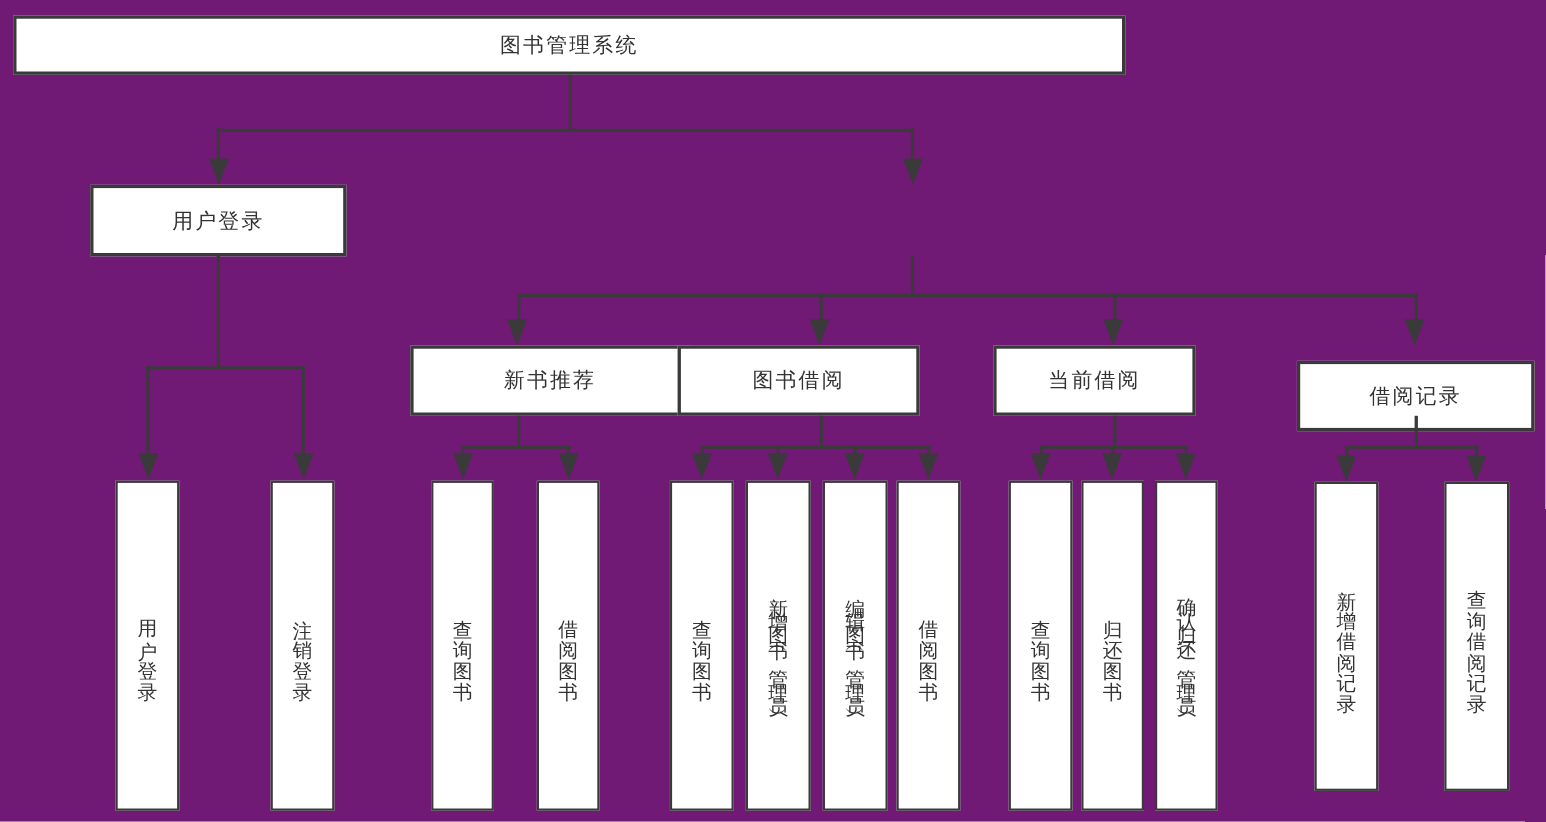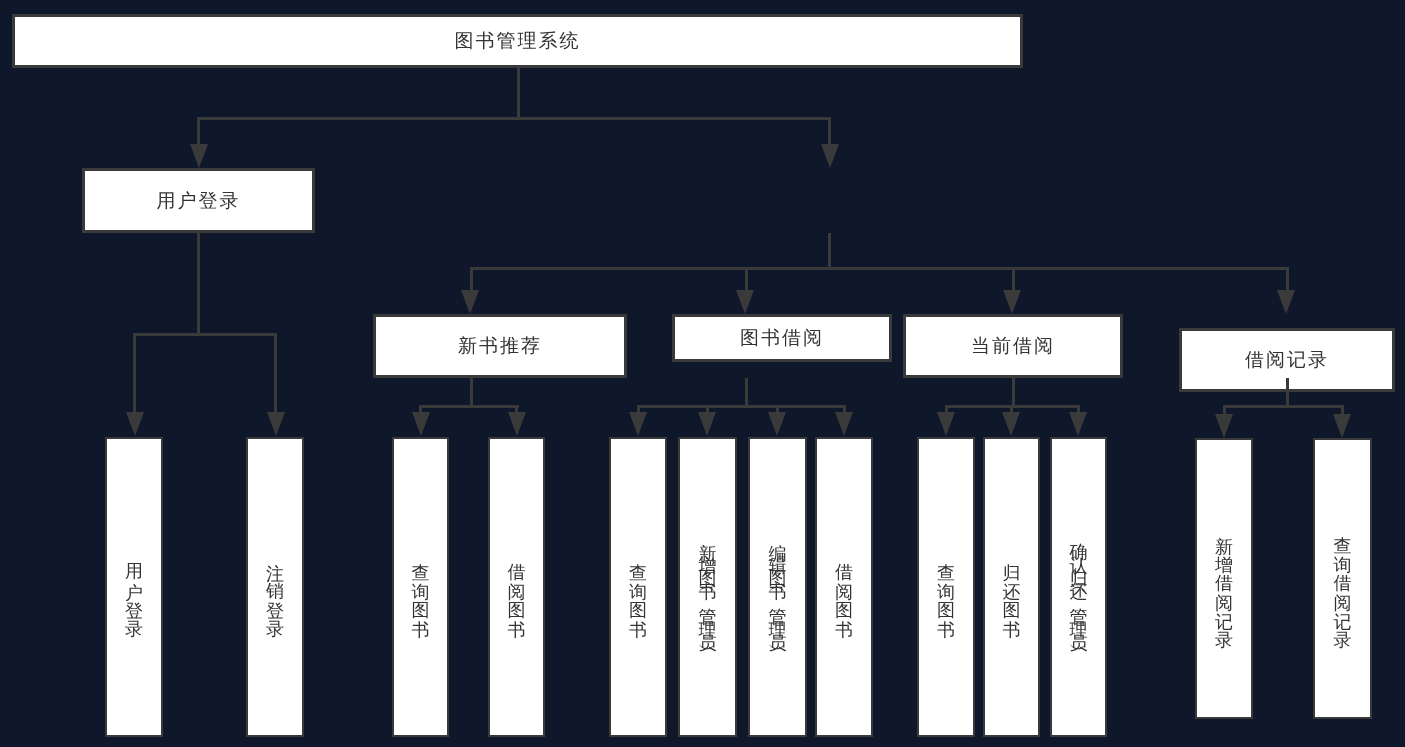--- a/index.html
+++ b/index.html
@@ -1,19 +1,19 @@
 <!DOCTYPE html>
 <html><head>
 <meta charset="utf-8">
 <style>
   html,body{margin:0;padding:0;background:#ffffff;}
   #stage{
     position:relative;
     width:1405px;height:747px;
-    background:#0f172a;
+    background:#701a75;
     font-family:Liberation Sans, sans-serif;
     overflow:hidden;
   }
   .box{
     position:absolute;
     box-sizing:border-box;
     border:3px solid #3a3a3a;
     background:#ffffff;
     display:flex;align-items:center;justify-content:center;
     color:#333333;
@@ -88,24 +88,24 @@
   <div class="vline" style="left:745px;top:267px;height:26px;"></div>
   <div class="arrowhead" style="left:736px;top:290px;"></div>
   <div class="vline" style="left:1012px;top:267px;height:26px;"></div>
   <div class="arrowhead" style="left:1003px;top:290px;"></div>
   <div class="vline" style="left:1286px;top:267px;height:26px;"></div>
   <div class="arrowhead" style="left:1277px;top:290px;"></div>
 
   <div class="box" style="left:373px;top:314px;width:254px;height:64px;">
     <span>新书推荐</span>
   </div>
-  <div class="box" style="left:672px;top:314px;width:220px;height:48px;">
+  <div class="box" style="left:616px;top:314px;width:220px;height:64px;">
     <span>图书借阅</span>
   </div>
-  <div class="box" style="left:903px;top:314px;width:220px;height:64px;">
+  <div class="box" style="left:903px;top:314px;width:184px;height:64px;">
     <span>当前借阅</span>
   </div>
   <div class="box" style="left:1179px;top:328px;width:216px;height:64px;">
     <span>借阅记录</span>
   </div>
 
   <div class="vline" style="left:470px;top:378px;height:29px;"></div>
   <div class="hline" style="left:419px;top:405px;width:100px;"></div>
   <div class="vline" style="left:419px;top:405px;height:12px;"></div>
   <div class="arrowhead" style="left:412px;top:412px;"></div>

